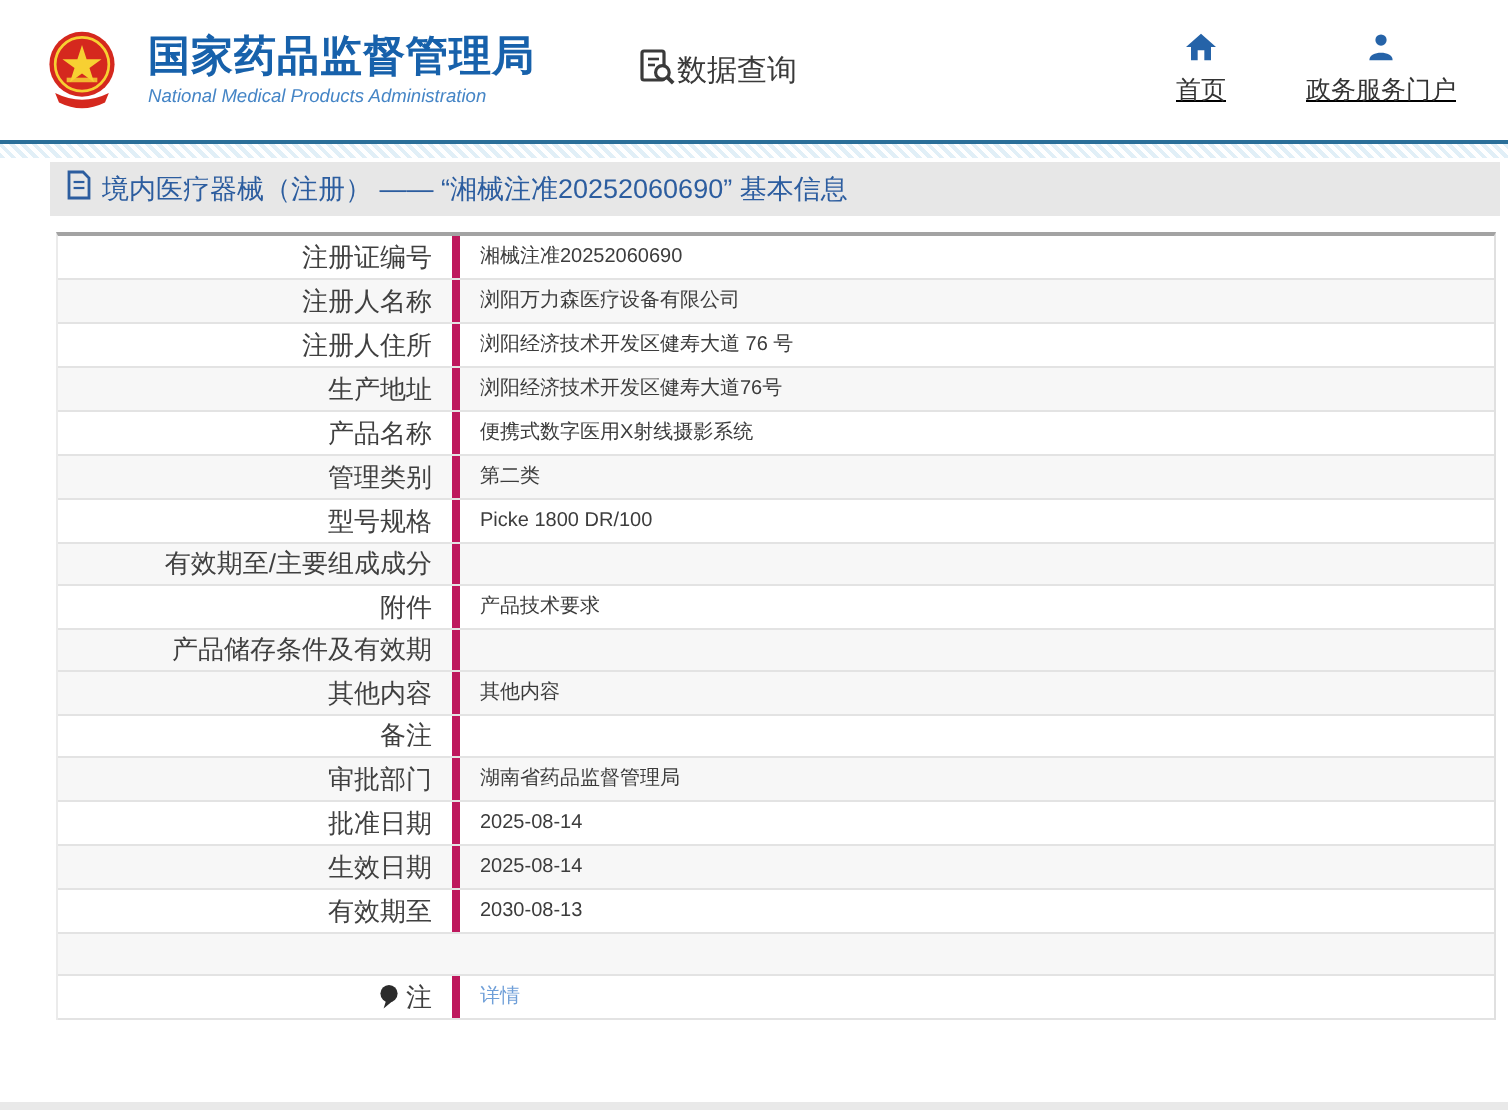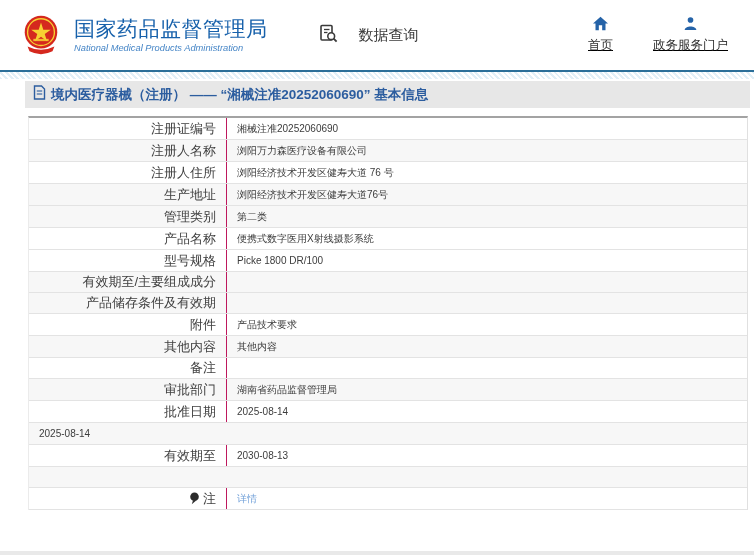--- a/index.html
+++ b/index.html
@@ -5,36 +5,36 @@
   html, body { margin:0; padding:0; }
   body {
     width:754px; height:555px; overflow:hidden; position:relative;
     background:#ffffff;
     font-family:"Liberation Sans","DejaVu Sans",sans-serif;
   }
   
   .header { height:70px; display:flex; align-items:center; padding-left:18px; }
   .logo-wrap { width:46px; height:46px; flex:0 0 auto; }
   .title-block { margin-left:10px; }
-  .title-zh { font-size:21px; font-weight:normal; color:#1761ab; letter-spacing:0.5px; line-height:24px; }
+  .title-zh { font-size:21px; font-weight:bold; color:#1761ab; letter-spacing:0.5px; line-height:24px; }
   .title-en { font-size:9.3px; color:#4585c6; margin-top:2px;font-style:italic; }
-  .data-query { display:flex; align-items:center; gap:20px; margin-left:50px; font-size:15px; color:#3a3a3a; cursor:pointer; }
+  .data-query { display:flex; align-items:center; gap:0; margin-left:50px; font-size:15px; color:#3a3a3a; cursor:pointer; }
   .header-nav { margin-left:auto; display:flex; gap:40px; padding-right:26px;text-decoration:underline; }
   .nav-item { display:flex; flex-direction:column; align-items:center; gap:3px; font-size:12.5px; color:#333; cursor:pointer; }
   .accent-line { height:2px; background:#2b6f99; }
   .hatch { height:7px; background:repeating-linear-gradient(45deg,#e1eff7 0,#e1eff7 2px,#ffffff 2px,#ffffff 4px); }
   
   .breadcrumb { margin:2px 4px 0 25px; height:27px; background:#e7e7e7; display:flex; align-items:center; gap:5px; padding-left:8px; }
-  .breadcrumb-text { font-size:13.5px; font-weight:700; color:#2c5d9f; }
+  .breadcrumb-text { font-size:13.5px; font-weight:400; color:#2c5d9f; }
   
   .info-table { margin:8px 6px 0 28px; border-top:2px solid #a3a3a3; border-left:1px solid #ebebeb; border-right:1px solid #e0e0e0; }
   .row { display:flex; border-bottom:1px solid #e3e3e3; min-height:21px; box-sizing:border-box; background:#ffffff; }
   .row.alt { background:#f7f7f7; }
   .cell-label {
-    width:183px; flex:0 0 auto; padding:2px 10px 2px 4px; border-right:1px solid #be185d;
+    width:183px; flex:0 0 auto; padding:2px 10px 2px 4px; border-right:4px solid #be185d;
     display:flex; justify-content:flex-end; align-items:center; gap:3px;
     font-size:13px; color:#404040; line-height:16px; text-align:right;
   }
   .cell-value {
     flex:1; padding:2px 8px 2px 10px; display:flex; align-items:center;
     font-size:10px; color:#3c3c3c; line-height:17px; word-break:break-all;
   }
   .detail-link { color:#6f9fd8; text-decoration:none; cursor:pointer; }
   .note-icon { display:inline-flex; align-items:center; }
   .bottom-strip { position:absolute; left:0; right:0; bottom:0; height:4px; background:#e9e9e9; }
@@ -120,55 +120,55 @@
         <span>注册人住所</span>
       </div>
       <div class="cell-value">浏阳经济技术开发区健寿大道 76 号</div>
     </div>
     <div class="row alt">
       <div class="cell-label">
         <span>生产地址</span>
       </div>
       <div class="cell-value">浏阳经济技术开发区健寿大道76号</div>
     </div>
+    <div class="row">
+      <div class="cell-label">
+        <span>产品名称</span>
+      </div>
+      <div class="cell-value">便携式数字医用X射线摄影系统</div>
+    </div>
     <div class="row alt">
       <div class="cell-label">
         <span>管理类别</span>
       </div>
       <div class="cell-value">第二类</div>
     </div>
     <div class="row">
       <div class="cell-label">
-        <span>产品名称</span>
-      </div>
-      <div class="cell-value">便携式数字医用X射线摄影系统</div>
-    </div>
-    <div class="row">
-      <div class="cell-label">
         <span>型号规格</span>
       </div>
       <div class="cell-value">Picke 1800 DR/100</div>
     </div>
     <div class="row alt">
       <div class="cell-label">
         <span>有效期至/主要组成成分</span>
       </div>
     </div>
+    <div class="row">
+      <div class="cell-label">
+        <span>附件</span>
+      </div>
+      <div class="cell-value">产品技术要求</div>
+    </div>
     <div class="row alt">
       <div class="cell-label">
         <span>产品储存条件及有效期</span>
       </div>
       <div class="cell-value"></div>
     </div>
-    <div class="row">
-      <div class="cell-label">
-        <span>附件</span>
-      </div>
-      <div class="cell-value">产品技术要求</div>
-    </div>
     <div class="row alt">
       <div class="cell-label">
         <span>其他内容</span>
       </div>
       <div class="cell-value">其他内容</div>
     </div>
     <div class="row">
       <div class="cell-label">
         <span>备注</span>
       </div>
@@ -180,20 +180,23 @@
       </div>
       <div class="cell-value">湖南省药品监督管理局</div>
     </div>
     <div class="row">
       <div class="cell-label">
         <span>批准日期</span>
       </div>
       <div class="cell-value">2025-08-14</div>
     </div>
     <div class="row alt">
+      <div class="cell-label">
+        <span>生效日期</span>
+      </div>
       <div class="cell-value">2025-08-14</div>
     </div>
     <div class="row">
       <div class="cell-label">
         <span>有效期至</span>
       </div>
       <div class="cell-value">2030-08-13</div>
     </div>
     <div class="row alt">
       <div class="cell-value"></div>

